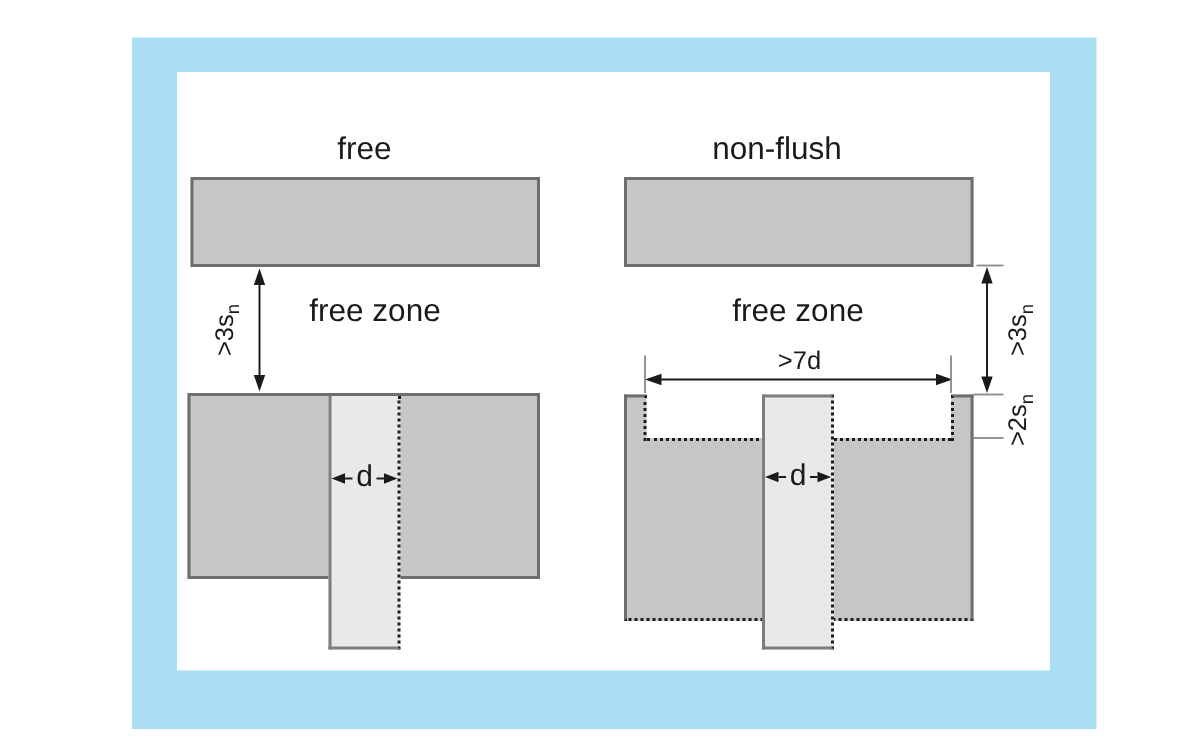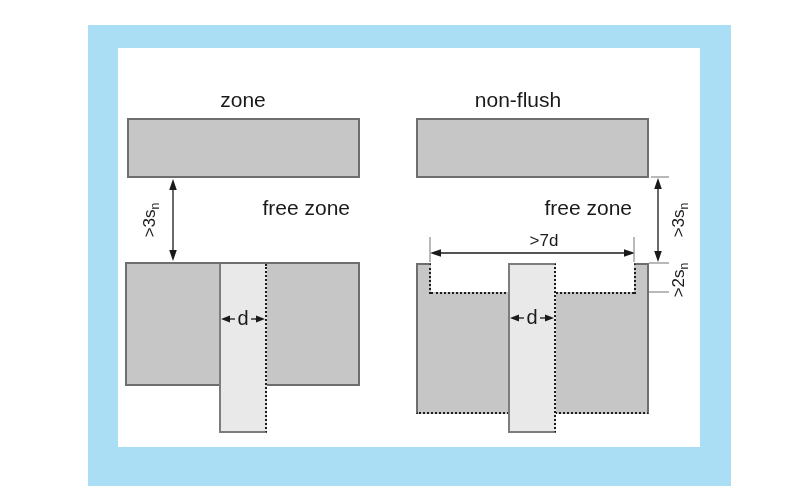--- a/index.html
+++ b/index.html
@@ -43,25 +43,25 @@
     border-left:2px solid var(--sensor-border);border-right:2px dotted var(--dotted);
     border-bottom:2px solid var(--sensor-border);}
   .sensor-right{left:508px;top:263px;width:48px;height:170px;
     border-top:2px solid var(--sensor-border);border-left:2px solid var(--sensor-border);
     border-right:2px dotted var(--dotted);border-bottom:2px solid var(--sensor-border);}
   
   .label{position:absolute;white-space:nowrap;z-index:6;}
   .title{font-size:21px;width:200px;text-align:center;}
   .title-left{left:143px;top:88px;}
   .title-right{left:418px;top:88px;}
-  .freezone{font-size:21px;width:200px;text-align:right;}
+  .freezone{font-size:21px;width:200px;text-align:center;}
   .freezone-left{left:150px;top:196px;}
   .freezone-right{left:432px;top:196px;}
   .dim{font-size:17px;}
-  .dim-7d{left:504px;top:231px;width:80px;text-align:center;}
+  .dim-7d{left:493px;top:231px;width:80px;text-align:center;}
   .d-label{font-size:20px;width:40px;text-align:center;}
   .d-left{left:223px;top:307px;}
   .d-right{left:512px;top:306px;}
   .rot{transform:translate(-50%,-50%) rotate(-90deg);transform-origin:center;}
   .sn-left{left:150px;top:220px;}
   .sn-right{left:679px;top:220px;}
   .sn2-right{left:679px;top:280px;}
   sub{font-size:0.72em;line-height:0;}
   
   #dims{position:absolute;left:0;top:0;z-index:5;pointer-events:none;}
@@ -121,21 +121,21 @@
     </g>
 
     <g stroke="#1a1a1a" fill="#1a1a1a" stroke-width="1.3">
       <polygon points="510,318 519,314.5 519,321.5" stroke="none"></polygon>
       <line x1="519" y1="318" x2="524" y2="318"></line>
       <polygon points="554,318 545,314.5 545,321.5" stroke="none"></polygon>
       <line x1="540" y1="318" x2="545" y2="318"></line>
     </g>
   </svg>
 
-  <div class="label title title-left">zone</div>
+  <div class="label title title-left">free</div>
   <div class="label title title-right">non-flush</div>
 
   <div class="label freezone freezone-left">free zone</div>
   <div class="label freezone freezone-right">free zone</div>
 
   <div class="label dim rot sn-left">
     <span>&gt;3s</span><sub>n</sub>
   </div>
   <div class="label dim rot sn-right">
     <span>&gt;3s</span><sub>n</sub>

